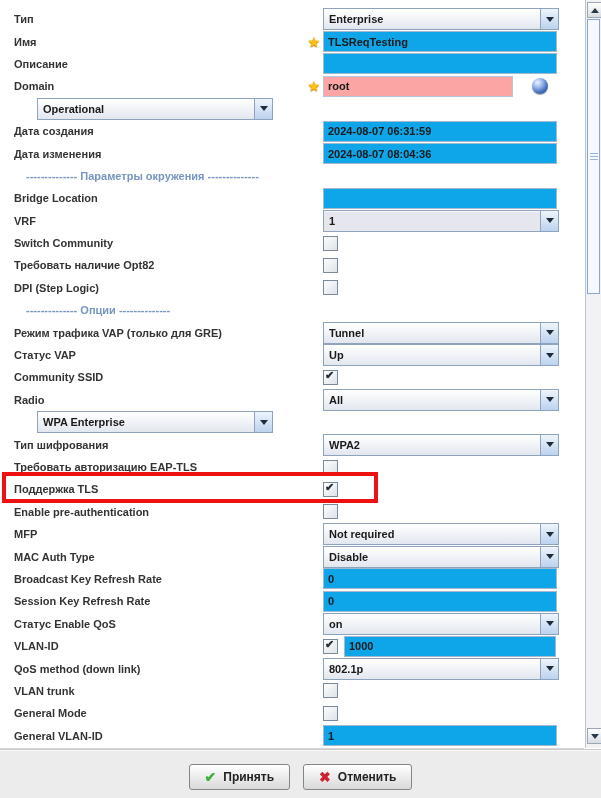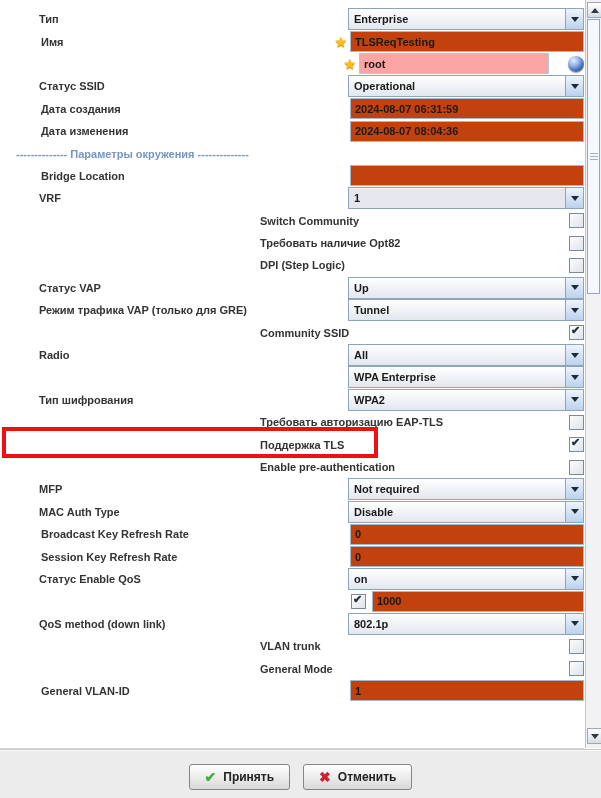--- a/index.html
+++ b/index.html
@@ -2,37 +2,37 @@
 <html><head>
 <meta charset="utf-8">
 <style>
   html,body{margin:0;padding:0;}
   body{width:601px;height:798px;background:#ffffff;font-family:"Liberation Sans",sans-serif;overflow:hidden;}
   .app{position:relative;width:601px;height:798px;background:#fff;}
 
   
   .scroll-area{position:absolute;left:0;top:0;width:584px;height:748px;background:#fff;overflow:hidden;border-bottom:1px solid #d8d8d8;}
   .form-rows{padding-top:8px;}
-  .row{position:relative;height:22.4px;display:flex;align-items:center;padding-left:6px;justify-content:flex-end;}
+  .row{position:relative;height:22.4px;display:flex;align-items:center;padding-left:14px;}
   .row-label{flex:0 0 286px;font-size:11px;font-weight:bold;color:#333333;white-space:nowrap;overflow:hidden;}
   .star-slot{flex:0 0 23px;display:flex;justify-content:flex-end;align-items:center;padding-right:3px;box-sizing:border-box;}
   .star-icon{font-size:14px;line-height:14px;color:#ffc20e;text-shadow:0 0 1px #e08a00,0 1px 1px #c87800;}
   .ctrl{display:flex;align-items:center;}
 
-  .section-row{height:22.4px;display:flex;align-items:center;padding-left:16px;font-size:11px;font-weight:bold;color:#7695c0;white-space:nowrap;}
+  .section-row{height:22.4px;display:flex;align-items:center;padding-left:26px;font-size:11px;font-weight:bold;color:#7695c0;white-space:nowrap;}
 
   
   .combo{width:234px;height:20px;border:1px solid #8ea4bc;background:linear-gradient(#ffffff,#e2e7ef);display:flex;align-items:center;justify-content:space-between;box-shadow:0 1px 0 rgba(255,255,255,.7) inset;}
   .combo.gray{background:#e6e6ee;}
   .combo-value{font-size:11px;font-weight:bold;color:#1a1a1a;padding-left:5px;white-space:nowrap;overflow:hidden;}
   .combo-arrow{width:18px;height:100%;border-left:1px solid #8ea4bc;background:linear-gradient(#eef4fc,#bcd2ee);display:flex;align-items:center;justify-content:center;box-sizing:border-box;}
   .combo-arrow::after{content:"";width:0;height:0;border-left:4px solid transparent;border-right:4px solid transparent;border-top:5px solid #1c2c3c;}
 
   
-  .tfield{width:228px;height:17px;border:1px solid #a6b8cc;background:#c2410c;font-family:"Liberation Sans",sans-serif;font-size:11px;font-weight:bold;color:#1a1a1a;padding:1px 0 1px 4px;outline:none;}
+  .tfield{width:228px;height:17px;border:1px solid #a6b8cc;background:#0ea5e9;font-family:"Liberation Sans",sans-serif;font-size:11px;font-weight:bold;color:#1a1a1a;padding:1px 0 1px 4px;outline:none;}
   .tfield.domain{width:184px;background:#fca5a5;border-color:#b4c6de;}
   .tfield.short{width:206px;margin-left:6px;}
 
   
   .globe{width:16px;height:16px;margin-left:19px;border-radius:50%;background:radial-gradient(circle at 35% 28%,#eaf3ff 0%,#9ab8e8 32%,#4a74c0 62%,#1c3a78 100%);box-shadow:0 1px 1px rgba(0,0,0,.35);display:inline-block;}
 
   
   .checkbox{position:relative;width:13px;height:13px;border:1px solid #7a8a9a;background:linear-gradient(135deg,#fdfdfd,#dde3ea);box-shadow:0 1px 0 rgba(255,255,255,.8);display:inline-block;}
   .checkbox.checked::after{content:"\2714";position:absolute;left:1px;top:-2px;font-size:11px;font-weight:bold;color:#24303c;}
 
@@ -74,30 +74,37 @@
         <div class="row">
           <span class="row-label">Имя</span>
           <span class="star-slot">
             <span class="star-icon">★</span>
           </span>
           <div class="ctrl">
             <input class="tfield" type="text" value="TLSReqTesting" style="">
           </div>
         </div>
         <div class="row">
+          <span class="row-label">Описание</span>
+          <span class="star-slot"></span>
+          <div class="ctrl">
+            <input class="tfield" type="text" value="" style="">
+          </div>
+        </div>
+        <div class="row">
+          <span class="row-label">Domain</span>
           <span class="star-slot">
             <span class="star-icon">★</span>
           </span>
           <div class="ctrl">
             <input class="tfield domain" type="text" value="root" style="">
             <span class="globe"></span>
           </div>
         </div>
         <div class="row">
-          <span class="row-label">Статус SSID</span>
           <span class="star-slot"></span>
           <div class="ctrl">
             <div class="combo">
               <span class="combo-value">Operational</span>
               <span class="combo-arrow"></span>
             </div>
           </div>
         </div>
         <div class="row">
           <span class="row-label">Дата создания</span>
@@ -145,36 +152,37 @@
             <span class="checkbox"></span>
           </div>
         </div>
         <div class="row">
           <span class="row-label">DPI (Step Logic)</span>
           <span class="star-slot"></span>
           <div class="ctrl">
             <span class="checkbox"></span>
           </div>
         </div>
+        <div class="section-row">-------------- Опции --------------</div>
+        <div class="row">
+          <span class="row-label">Режим трафика VAP (только для GRE)</span>
+          <span class="star-slot"></span>
+          <div class="ctrl">
+            <div class="combo">
+              <span class="combo-value">Tunnel</span>
+              <span class="combo-arrow"></span>
+            </div>
+          </div>
+        </div>
         <div class="row">
           <span class="row-label">Статус VAP</span>
           <span class="star-slot"></span>
           <div class="ctrl">
             <div class="combo">
               <span class="combo-value">Up</span>
-              <span class="combo-arrow"></span>
-            </div>
-          </div>
-        </div>
-        <div class="row">
-          <span class="row-label">Режим трафика VAP (только для GRE)</span>
-          <span class="star-slot"></span>
-          <div class="ctrl">
-            <div class="combo">
-              <span class="combo-value">Tunnel</span>
               <span class="combo-arrow"></span>
             </div>
           </div>
         </div>
         <div class="row">
           <span class="row-label">Community SSID</span>
           <span class="star-slot"></span>
           <div class="ctrl">
             <span class="checkbox checked"></span>
           </div>
@@ -268,20 +276,21 @@
           <span class="row-label">Статус Enable QoS</span>
           <span class="star-slot"></span>
           <div class="ctrl">
             <div class="combo">
               <span class="combo-value">on</span>
               <span class="combo-arrow"></span>
             </div>
           </div>
         </div>
         <div class="row">
+          <span class="row-label">VLAN-ID</span>
           <span class="star-slot"></span>
           <div class="ctrl">
             <span class="checkbox checked"></span>
             <input class="tfield short" type="text" value="1000" style="">
           </div>
         </div>
         <div class="row">
           <span class="row-label">QoS method (down link)</span>
           <span class="star-slot"></span>
           <div class="ctrl">

